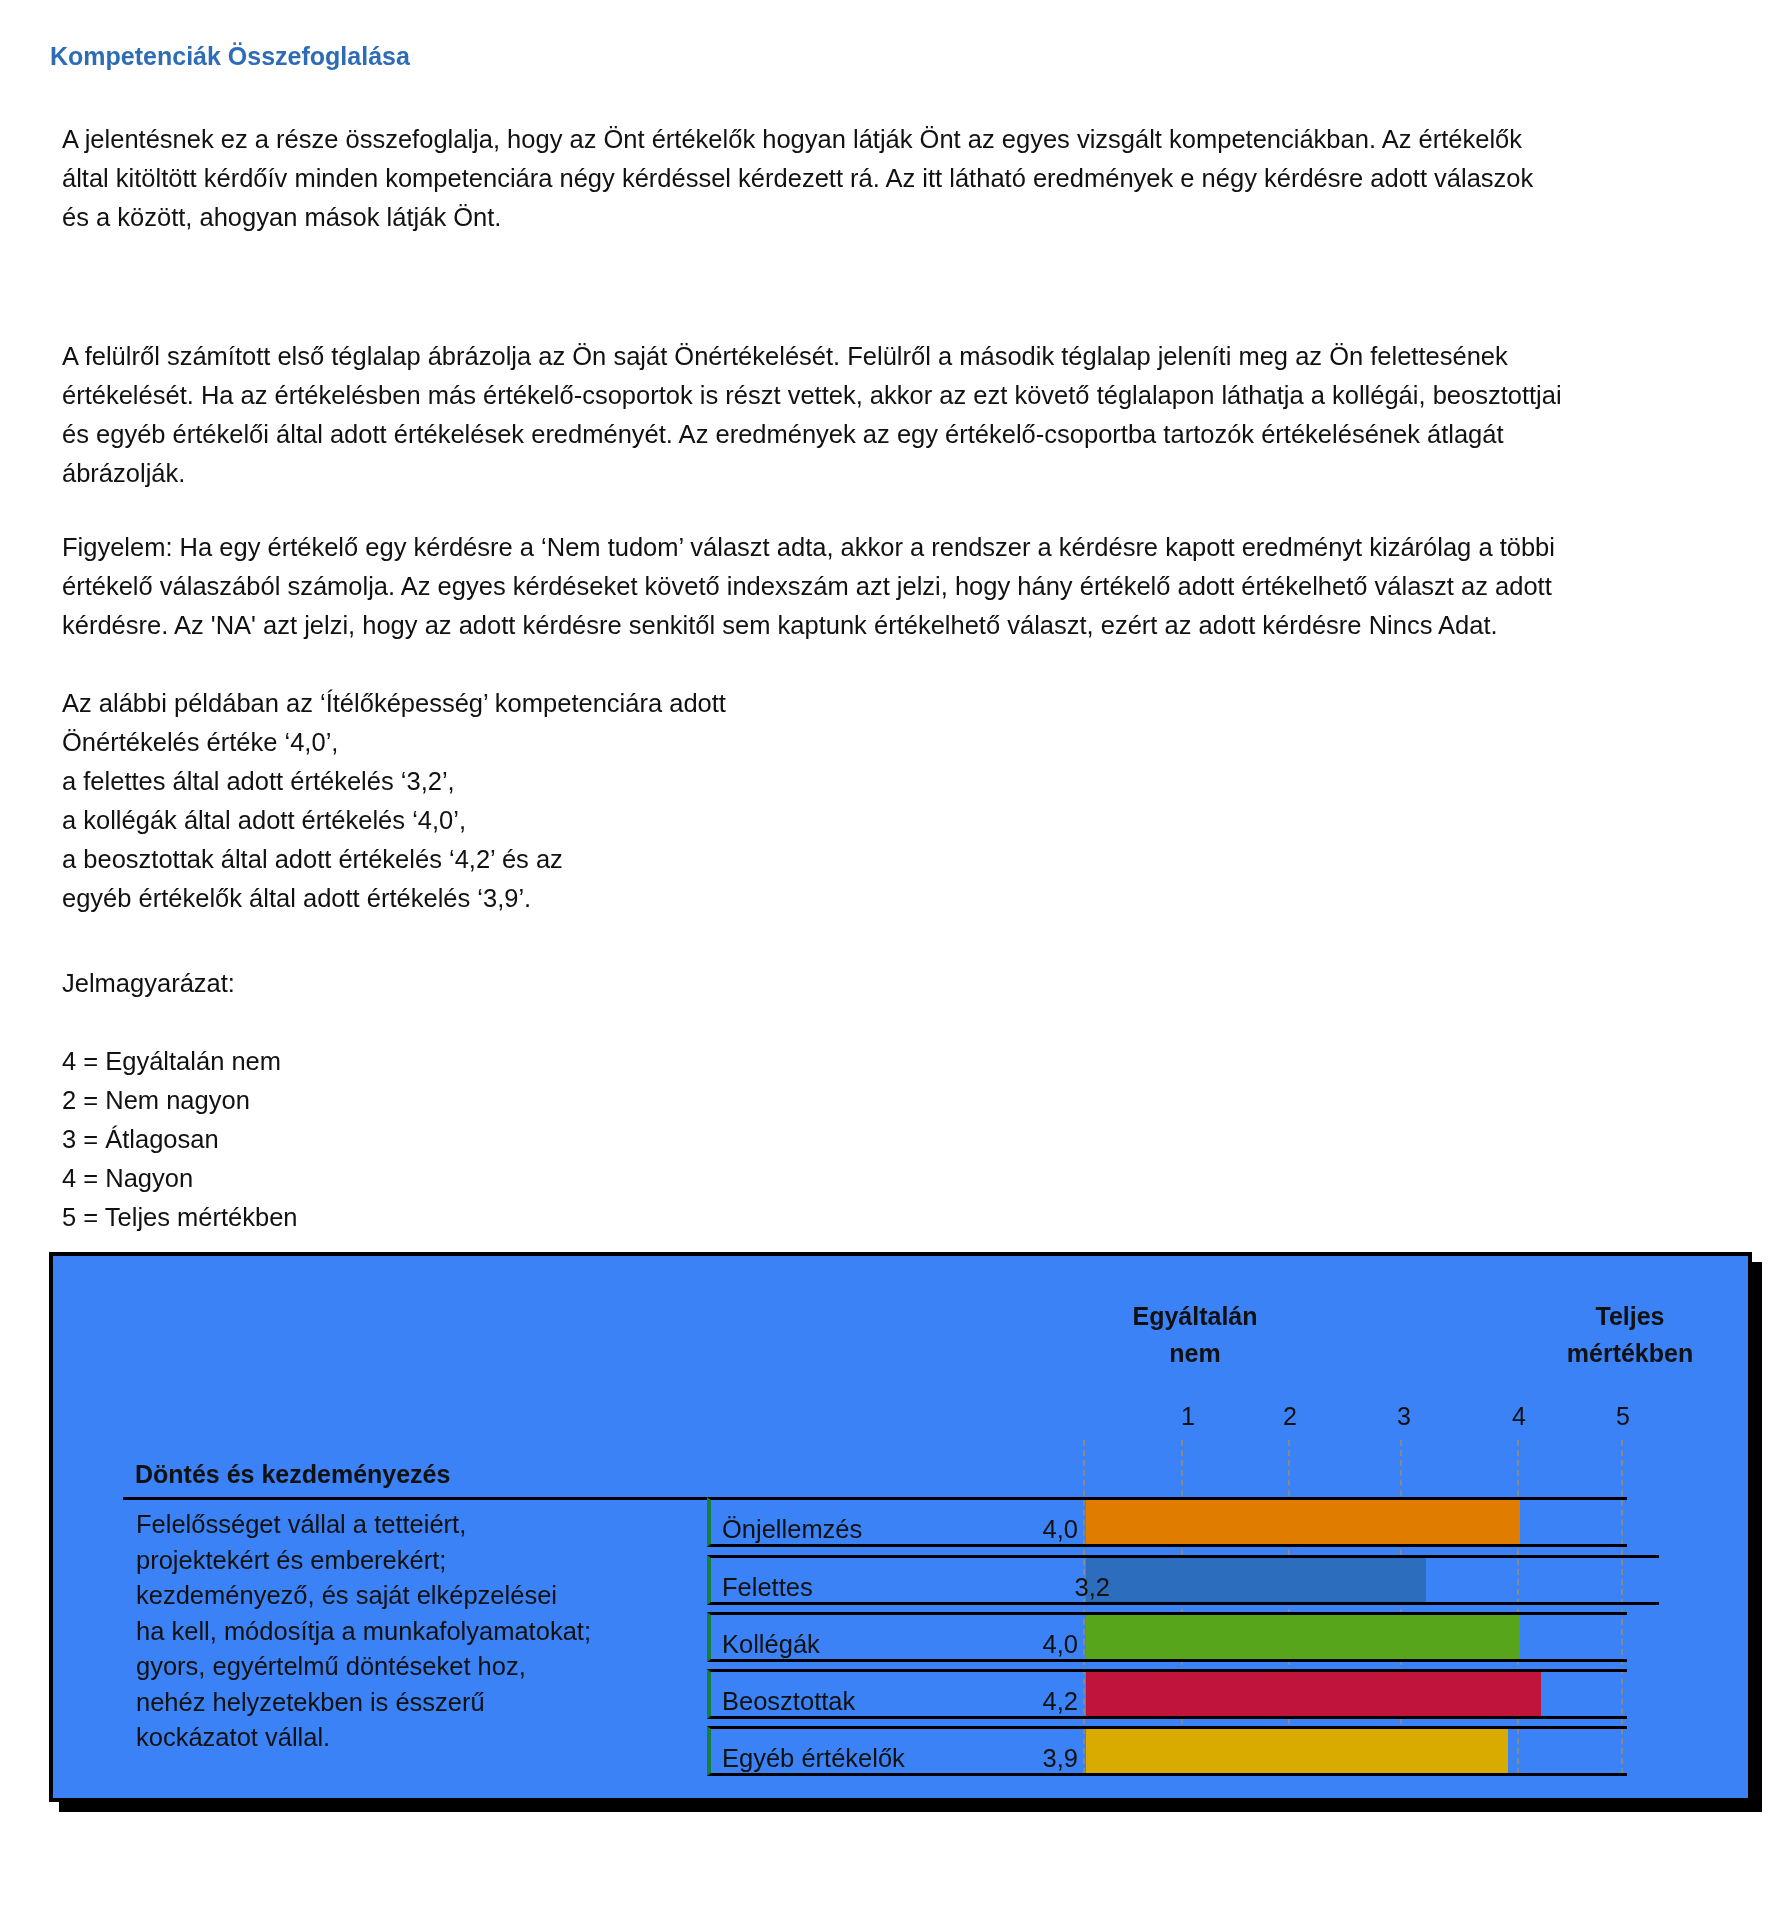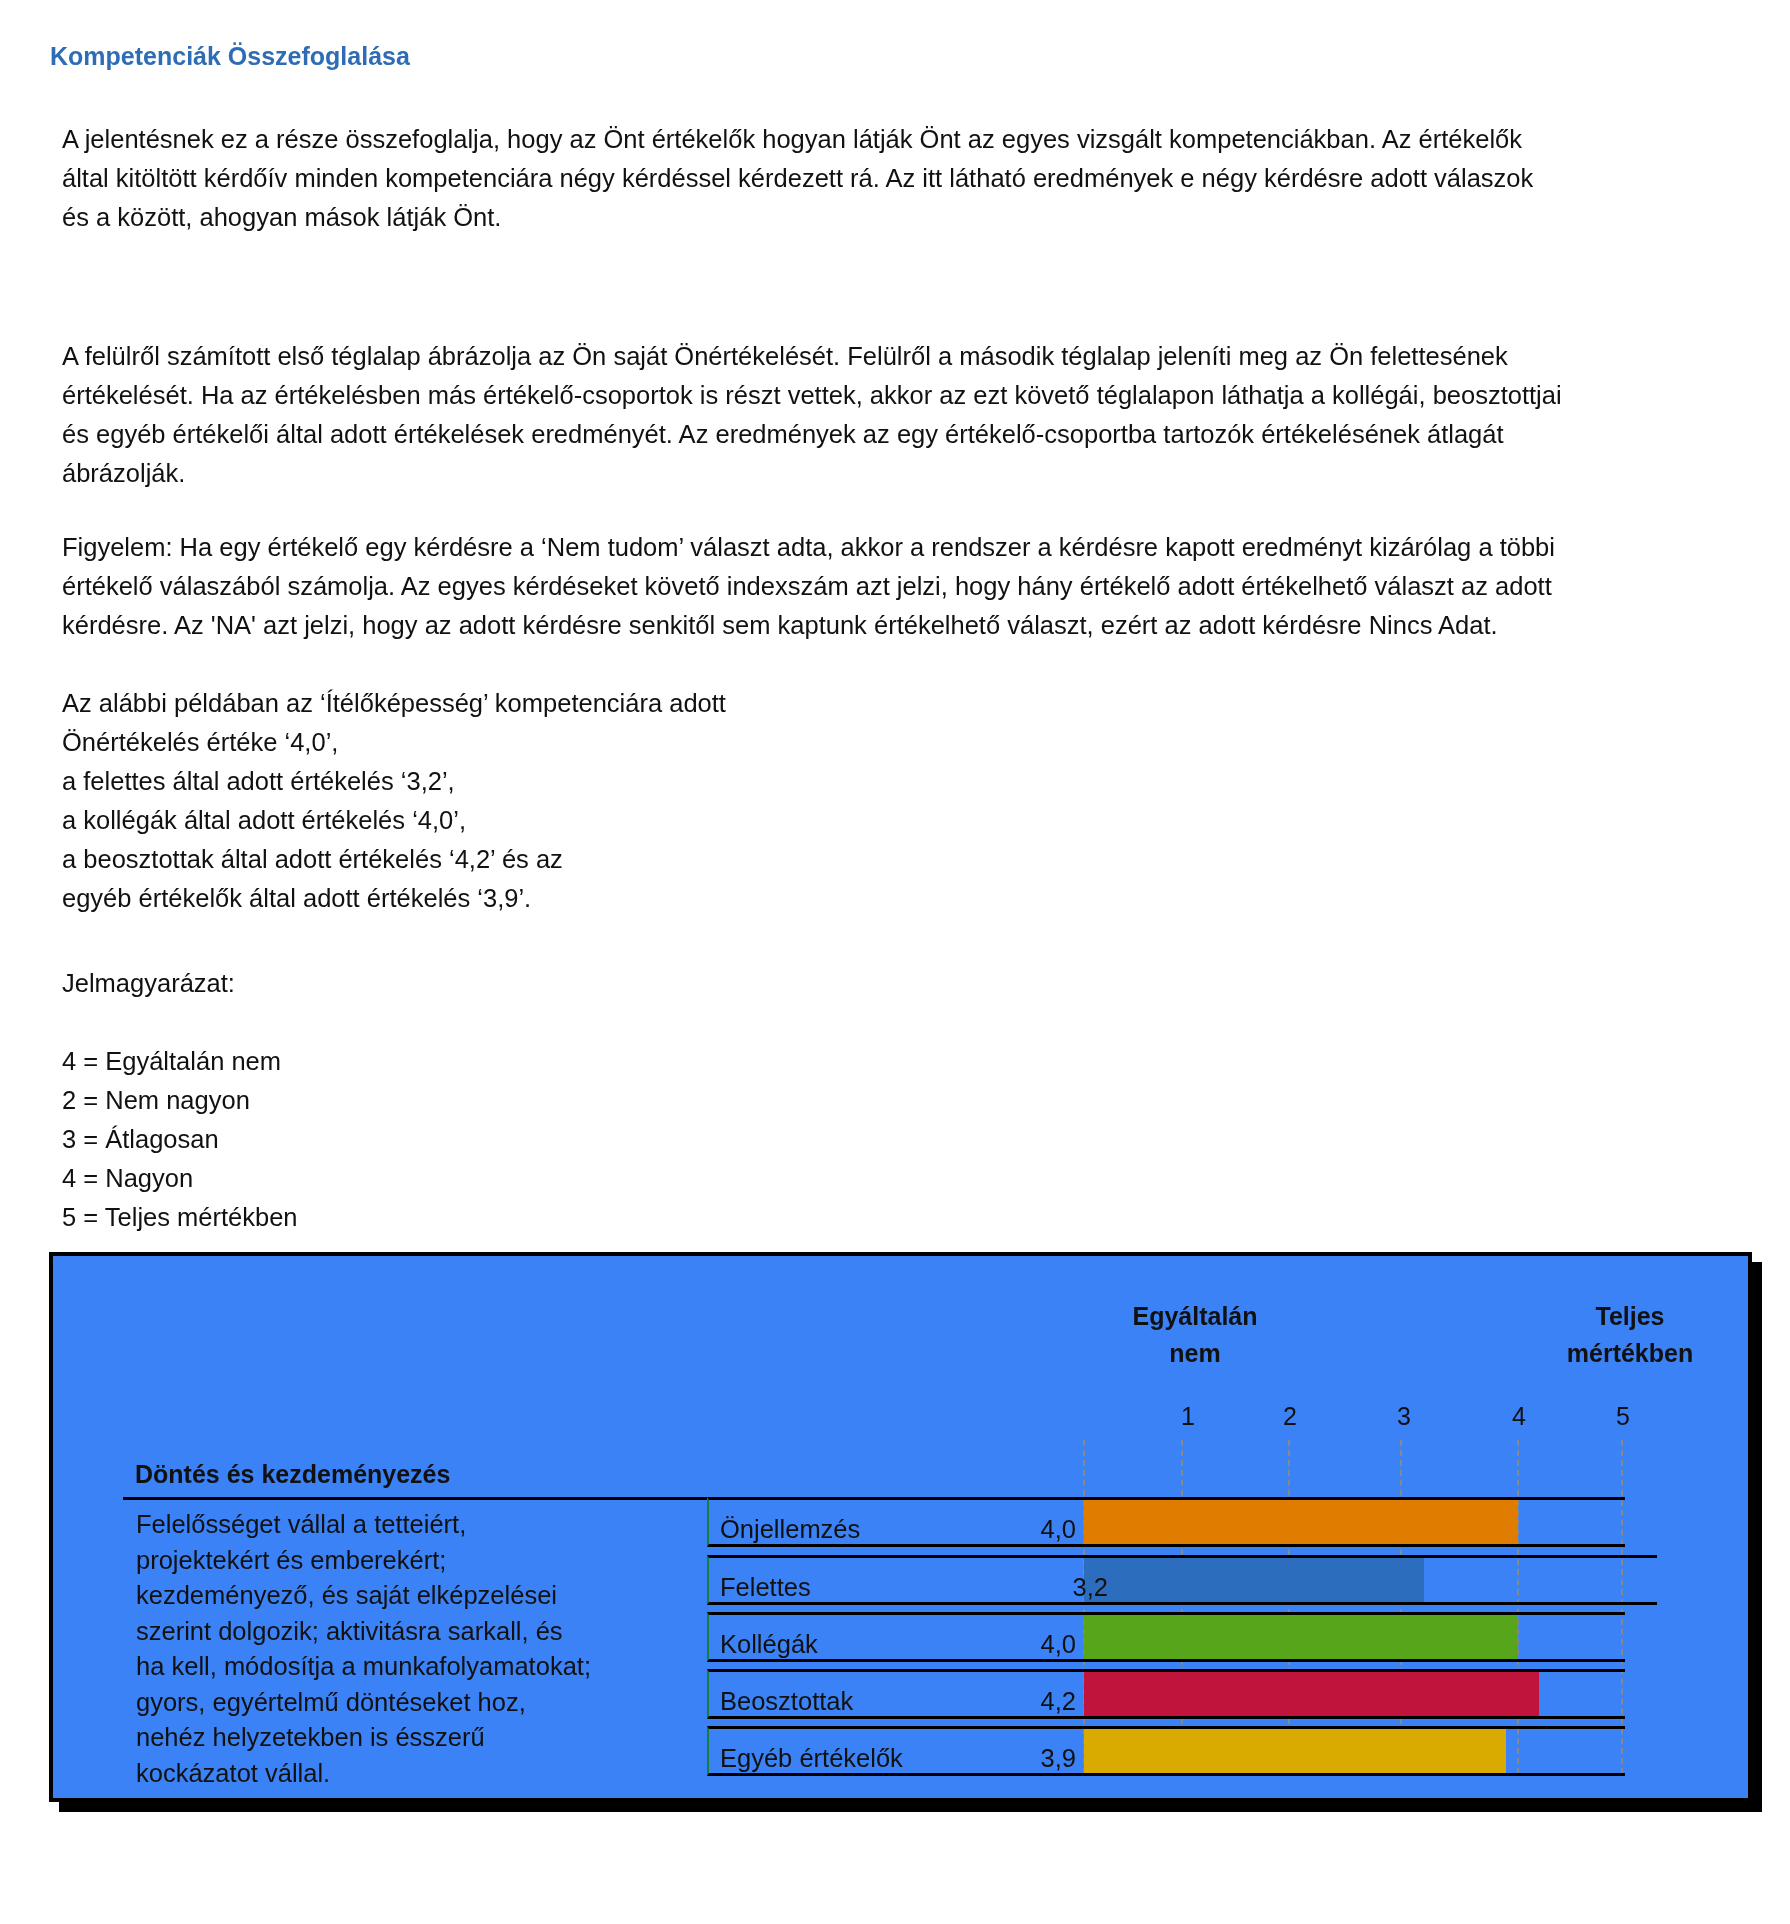--- a/index.html
+++ b/index.html
@@ -12,21 +12,21 @@
   .chart-box { position: absolute; left: 49px; top: 1252px; width: 1695px; height: 542px;
                border: 4px solid #000; background: #3b82f6; box-shadow: 10px 10px 0 #000; }
   .abs { position: absolute; }
   .hdr { font-weight: bold; font-size: 25px; text-align: center; line-height: 37px; white-space: nowrap; }
   .tick { font-size: 25px; text-align: center; width: 40px; }
   .dash { position: absolute; width: 0; border-left: 2px dashed #888; }
   .sec-title { font-weight: bold; font-size: 25px; white-space: nowrap; }
   .rule { background: #000; height: 3px; }
   .desc { font-size: 25.5px; line-height: 35.5px; }
   .row { position: absolute; left: 707px; width: 916px; height: 44px;
-         border-top: 3px solid #000; border-bottom: 3px solid #000; border-left: 2px solid #15803d; box-sizing: content-box; }
+         border-top: 3px solid #000; border-bottom: 3px solid #000; border-left: 4px solid #15803d; box-sizing: content-box; }
   .row-label { position: absolute; left: 11px; bottom: 0px; font-size: 25.5px; line-height: 30px; white-space: nowrap; }
   .row-value { position: absolute; right: 549px; bottom: 0px; font-size: 25.5px; line-height: 30px; text-align: right; }
   .bar { position: absolute; left: 375px; top: 0; height: 44px; }
 </style>
 </head>
 <body>
 
 <div class="title">Kompetenciák Összefoglalása</div>
 
 <p class="para" style="top:108px;">
@@ -94,21 +94,20 @@
     <div class="dash" style="left:1517px; top:1440px; height:334px;"></div>
     <div class="dash" style="left:1621px; top:1440px; height:334px;"></div>
 
     <div class="abs sec-title" style="left:135px; top:1460px;">Döntés és kezdeményezés</div>
     <div class="abs rule" style="left:123px; top:1497px; width:1500px;"></div>
 
     <div class="abs desc" style="left:136px; top:1507px; width:560px;">
       <div>Felelősséget vállal a tetteiért,</div>
       <div>projektekért és emberekért;</div>
       <div>kezdeményező, és saját elképzelései</div>
-      <div>szerint dolgozik; aktivitásra sarkall, és</div>
       <div>ha kell, módosítja a munkafolyamatokat;</div>
       <div>gyors, egyértelmű döntéseket hoz,</div>
       <div>nehéz helyzetekben is ésszerű</div>
       <div>kockázatot vállal.</div>
     </div>
 
     <div class="row" style="top:1497px;">
       <div class="bar" style="width: 434px; background: rgb(224, 124, 0);"></div>
       <span class="row-label">Önjellemzés</span>
       <span class="row-value">4,0</span>

